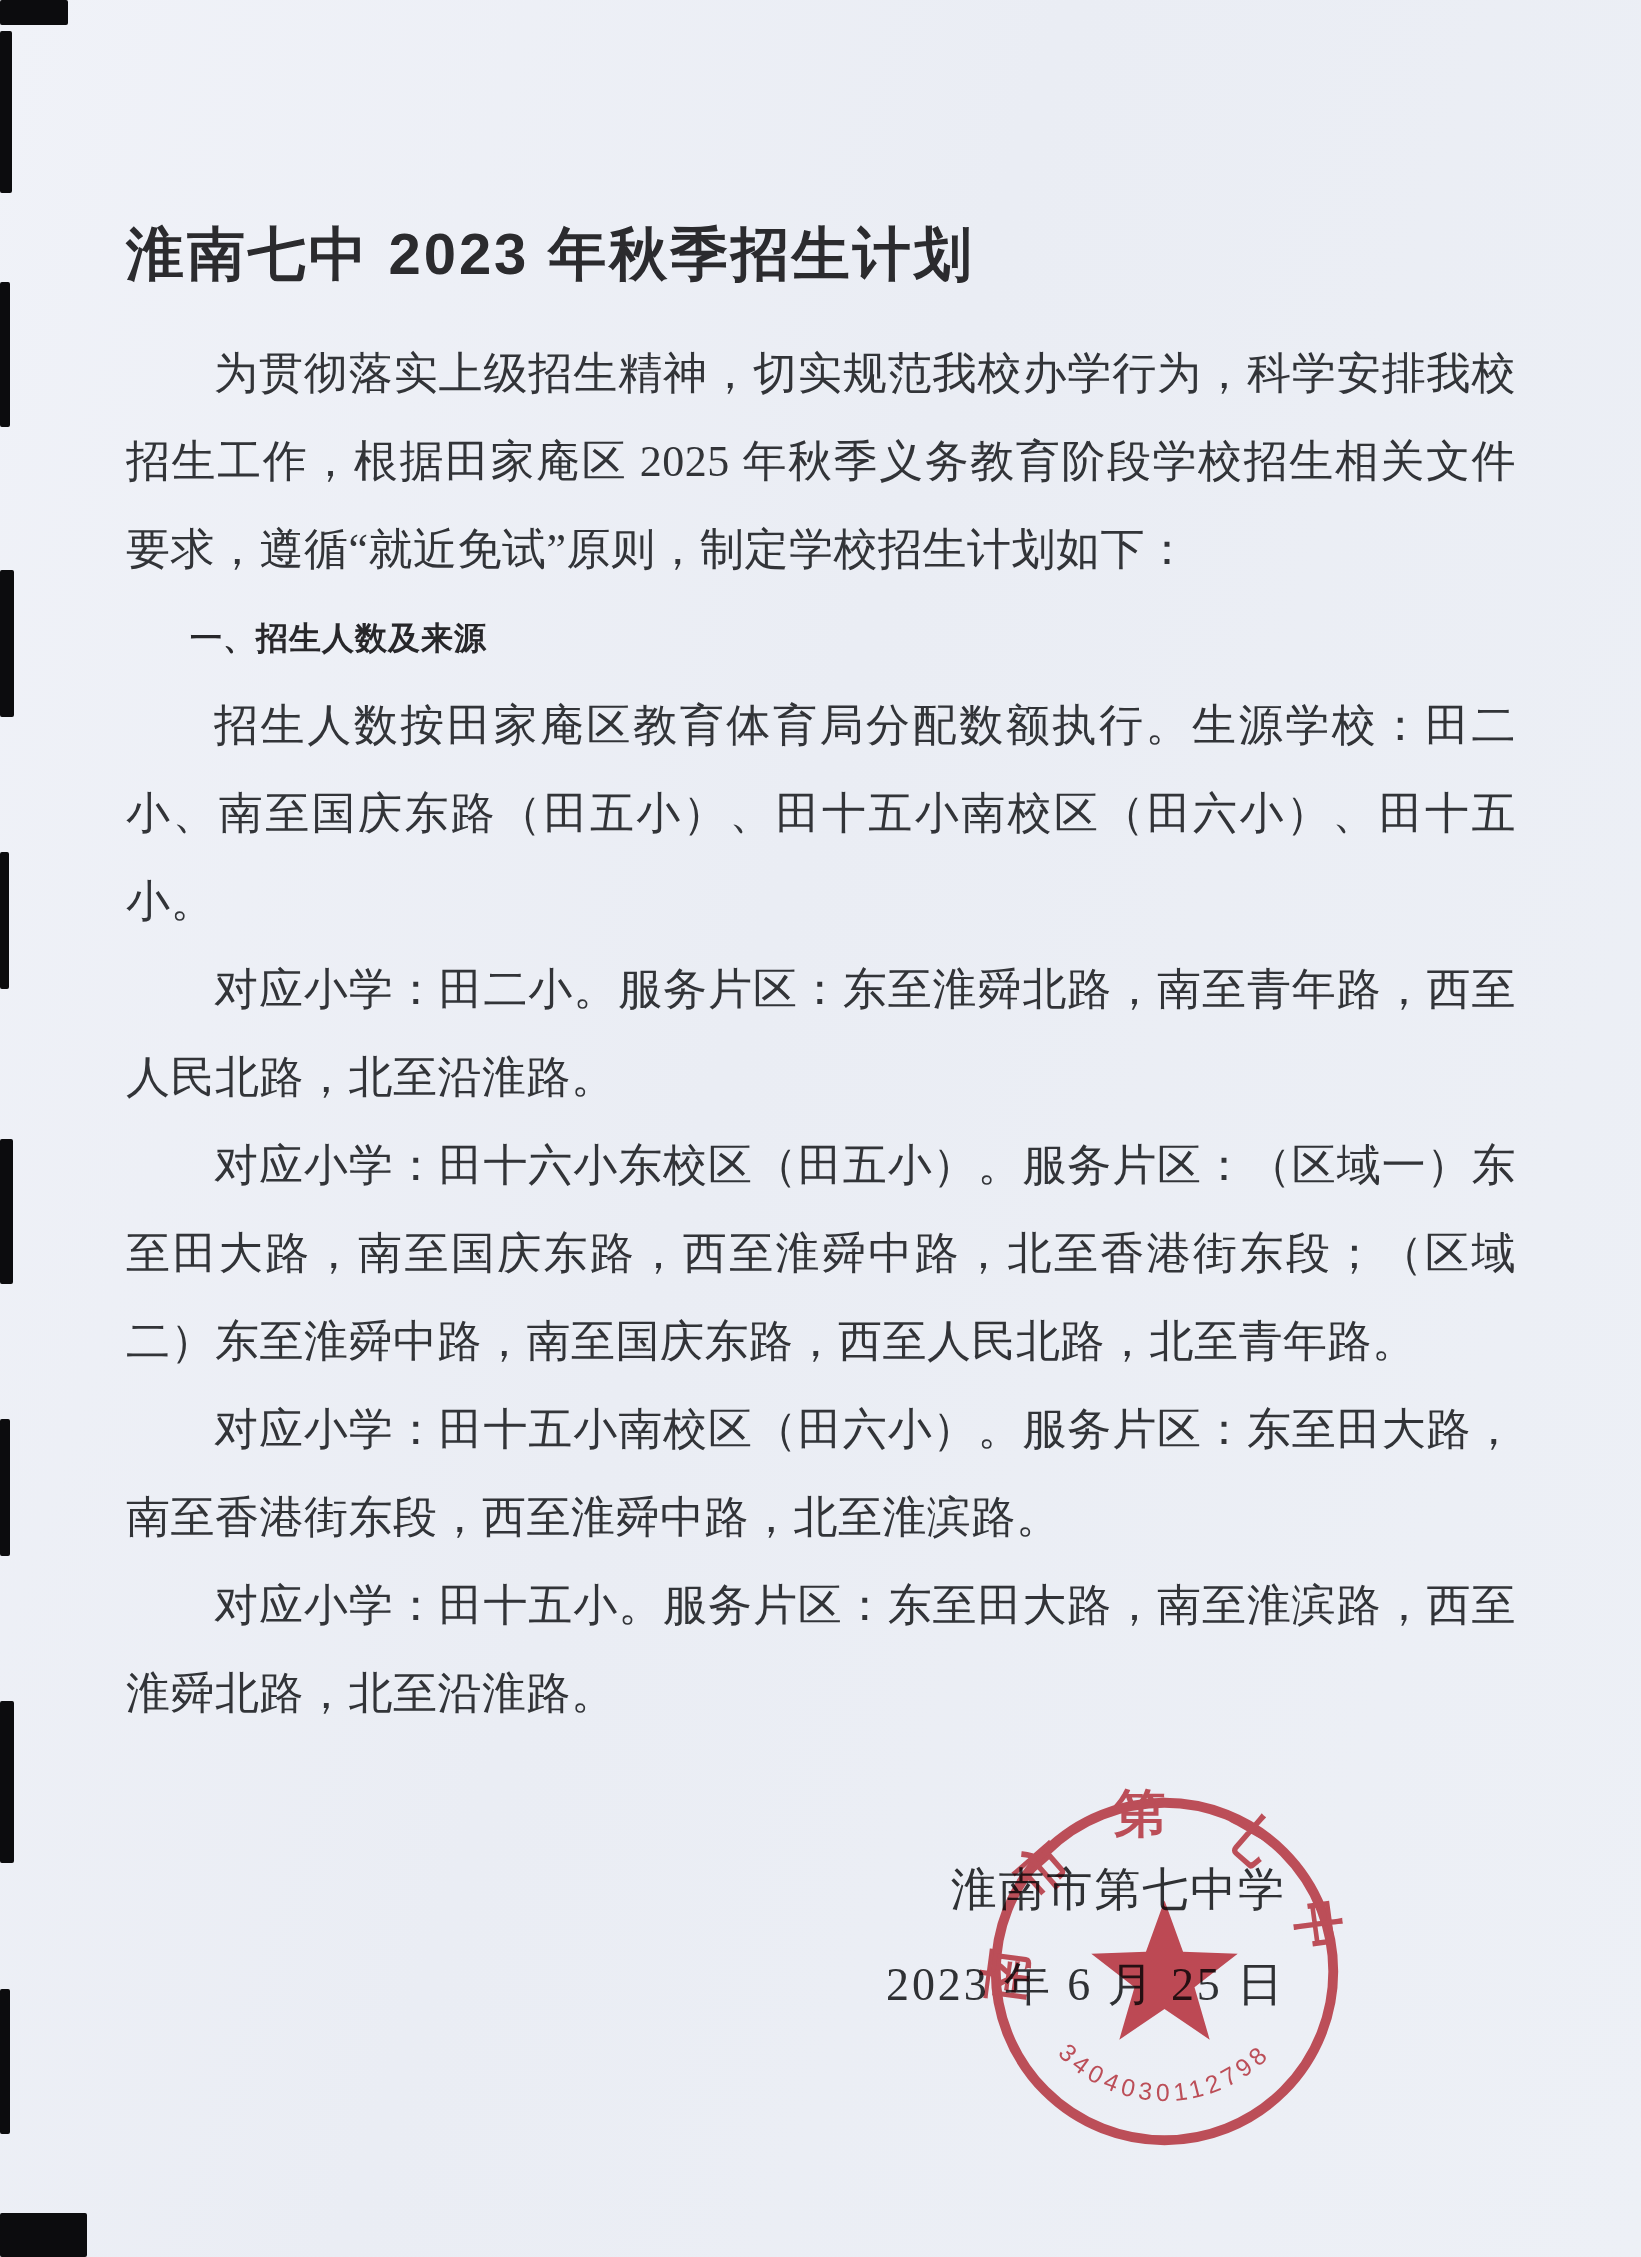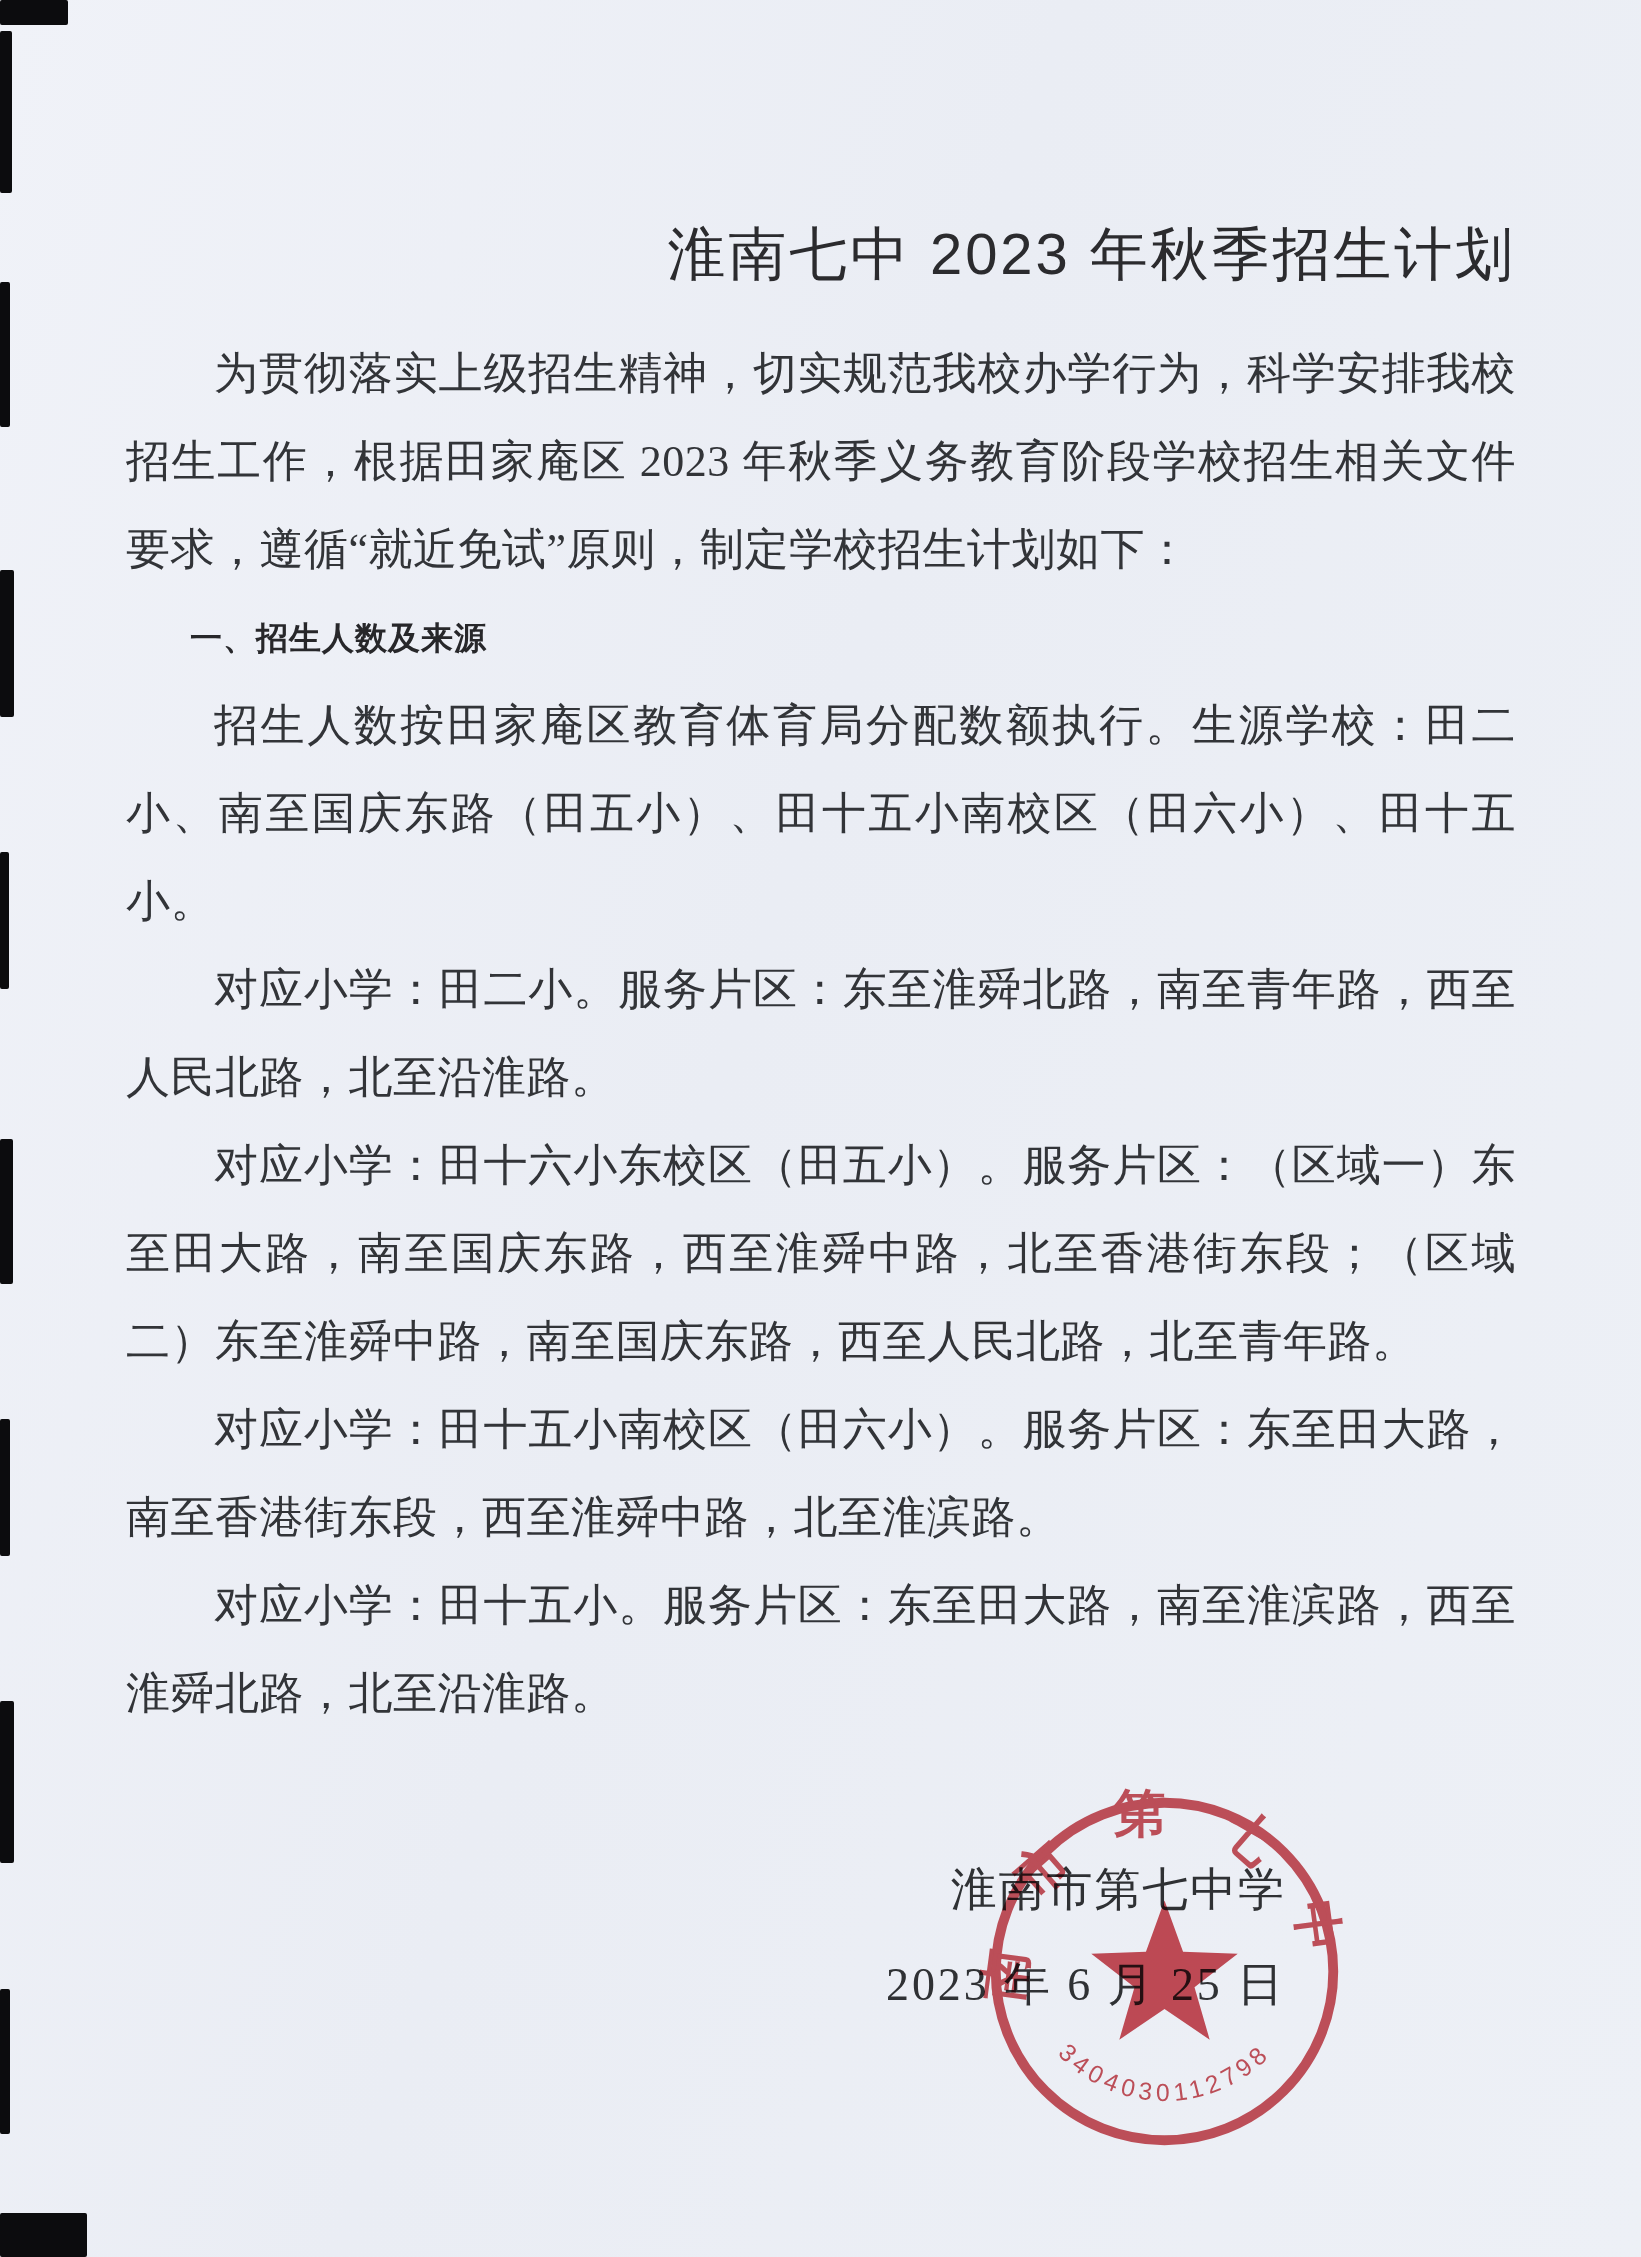--- a/index.html
+++ b/index.html
@@ -9,22 +9,22 @@
     overflow:hidden;
     font-family:"Liberation Serif","DejaVu Serif",serif;
     color:#323438;
   }
   
   .art { position:absolute; background:#0c0c0e; border-radius:1.9px; }
   
   .content { position:absolute; left:126px; top:218px; width:1390px; }
   .doc-title {
     font-family:"Liberation Sans","DejaVu Sans",sans-serif;
-    font-weight:400; font-size:58px; line-height:71px;
-    text-align:right; letter-spacing:2.9px; color:#2b2b2e;
+    font-weight:700; font-size:58px; line-height:71px;
+    text-align:left; letter-spacing:2.9px; color:#2b2b2e;
     margin:0 0 41px 0;
   }
   .para {
     font-size:44px; line-height:88px; margin:0;
     text-indent:2em; text-align:justify; letter-spacing:0.5px;
   }
   .sec-heading {
     font-family:"Liberation Sans","DejaVu Sans",sans-serif;
     font-weight:700; font-size:32px; line-height:88px;
     margin:0; text-indent:2em; color:#27272a; letter-spacing:1px;
@@ -55,21 +55,21 @@
   <div class="art" style="left:0;top:1139px;width:12.6px;height:145px;"></div>
   <div class="art" style="left:0;top:1419px;width:9.7px;height:137px;"></div>
   <div class="art" style="left:0;top:1701px;width:13.5px;height:162px;"></div>
   <div class="art" style="left:0;top:1989px;width:9.7px;height:145px;"></div>
   <div class="art" style="left:0;top:2213px;width:87px;height:44px;"></div>
 
   <div class="content">
 
     <h1 class="doc-title">淮南七中 2023 年秋季招生计划</h1>
 
-    <p class="para">为贯彻落实上级招生精神，切实规范我校办学行为，科学安排我校招生工作，根据田家庵区 2023 年秋季义务教育阶段学校招生相关文件要求，遵循“就近免试”原则，制定学校招生计划如下：</p>
+    <p class="para">为贯彻落实上级招生精神，切实规范我校办学行为，科学安排我校招生工作，根据田家庵区 2025 年秋季义务教育阶段学校招生相关文件要求，遵循“就近免试”原则，制定学校招生计划如下：</p>
 
     <h2 class="sec-heading">一、招生人数及来源</h2>
 
     <p class="para">招生人数按田家庵区教育体育局分配数额执行。生源学校：田二小、南至国庆东路（田五小）、田十五小南校区（田六小）、田十五小。</p>
 
 
     <p class="para">对应小学：田二小。服务片区：东至淮舜北路，南至青年路，西至人民北路，北至沿淮路。</p>
 
     <p class="para">对应小学：田十六小东校区（田五小）。服务片区：（区域一）东至田大路，南至国庆东路，西至淮舜中路，北至香港街东段；（区域二）东至淮舜中路，南至国庆东路，西至人民北路，北至青年路。</p>
 

